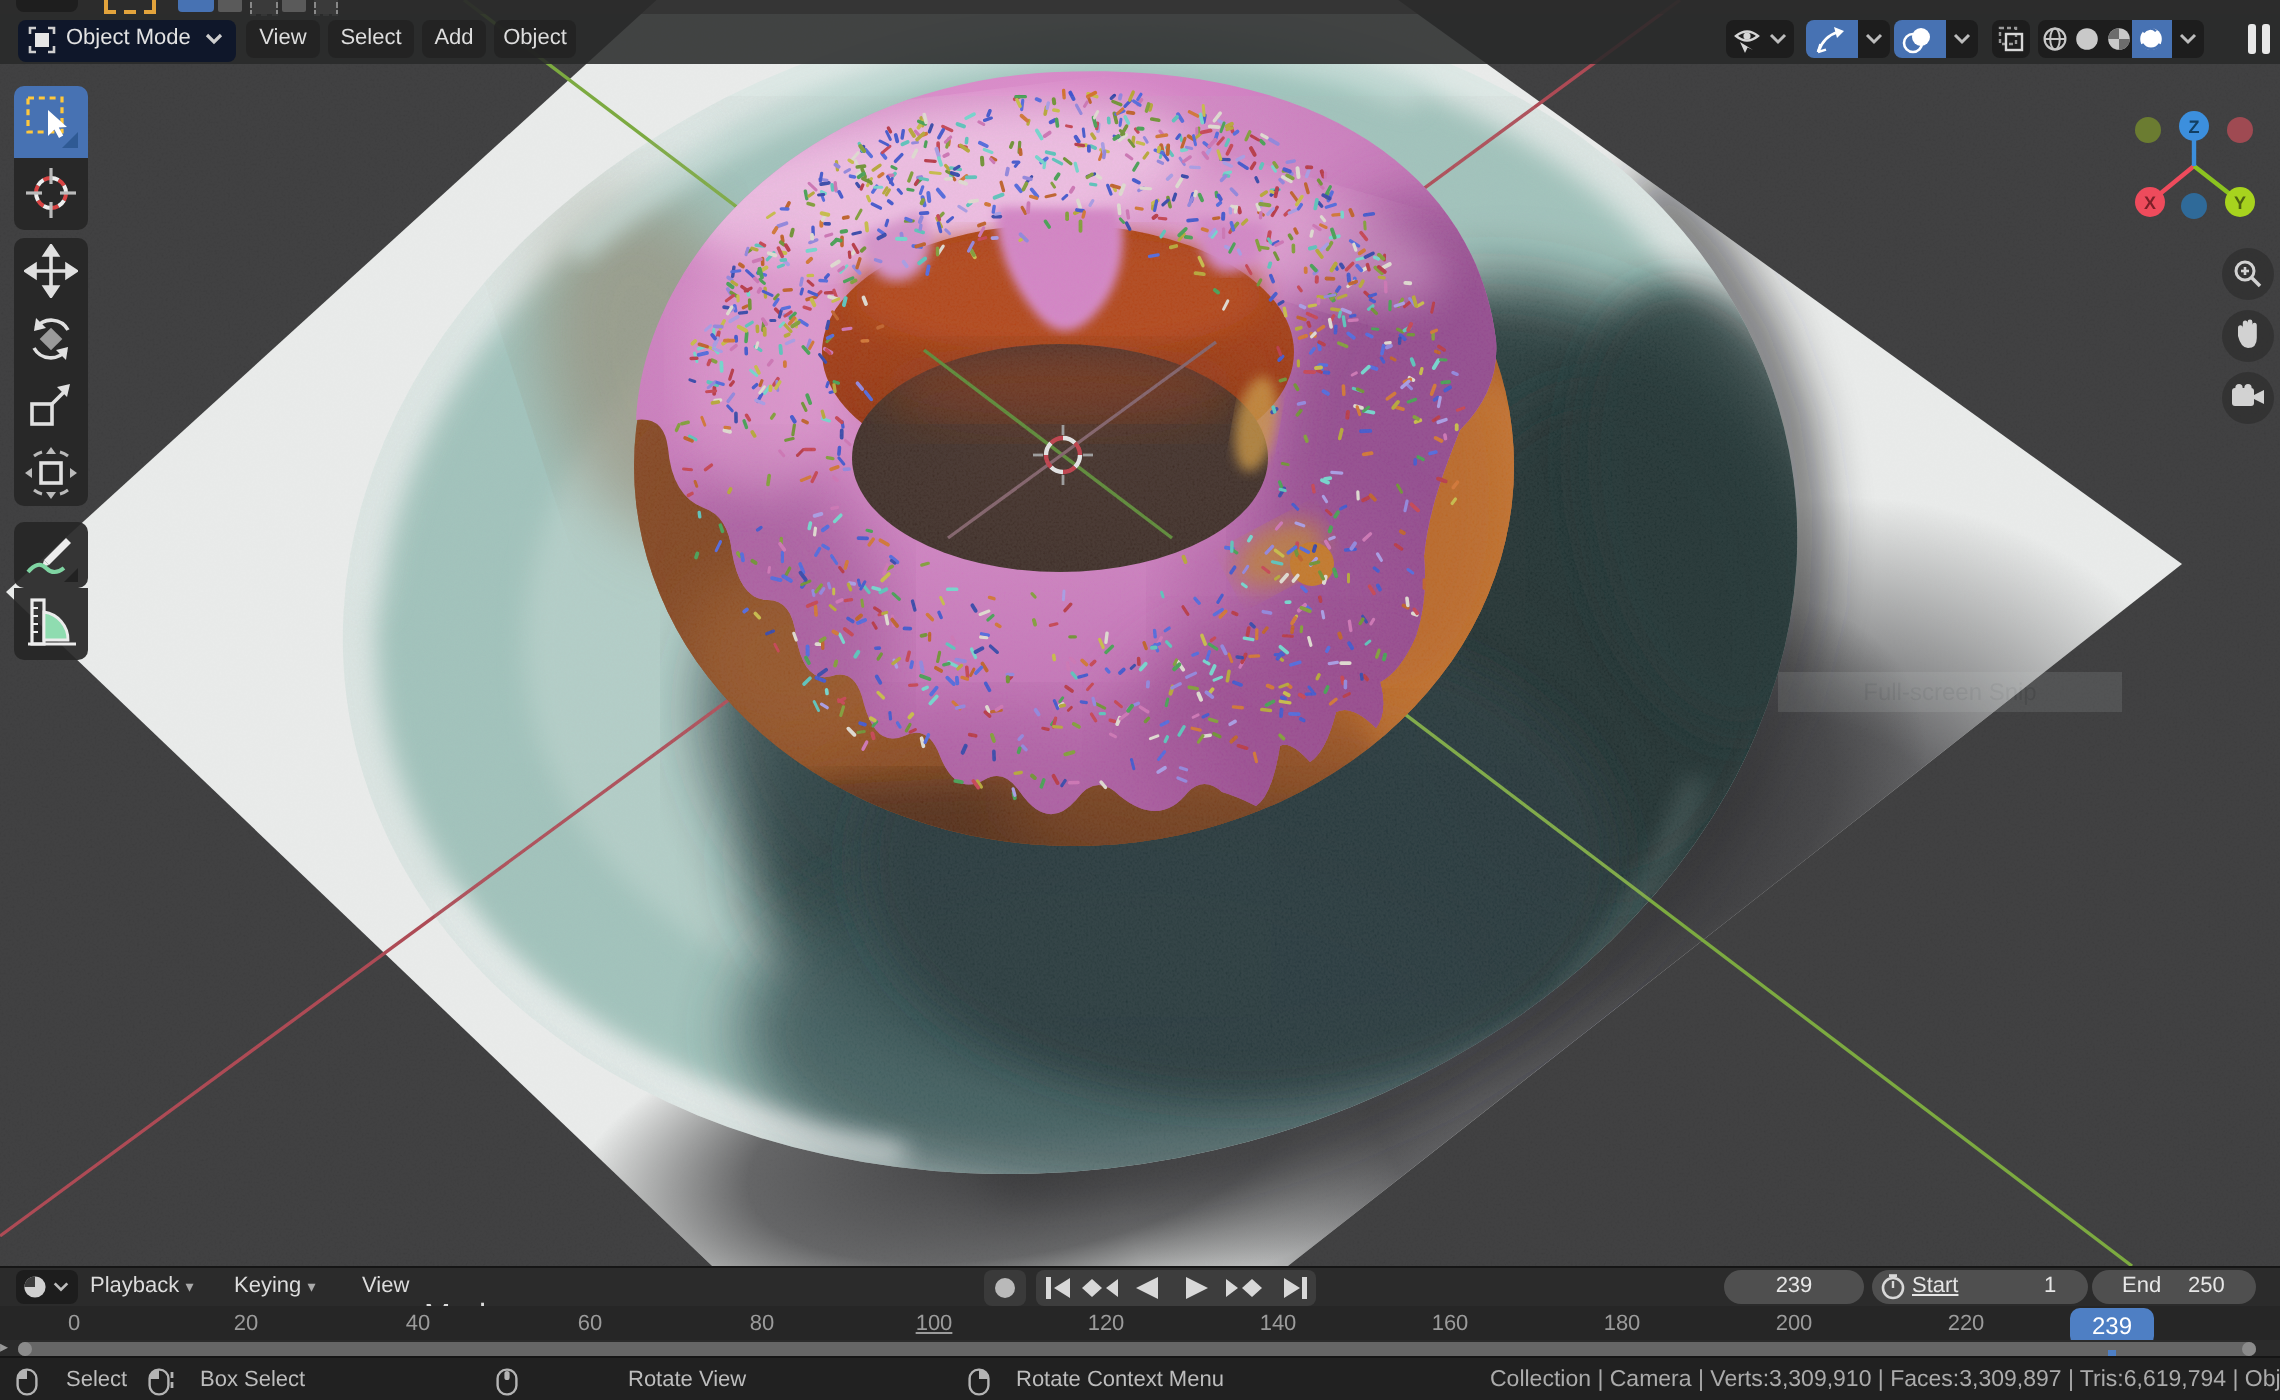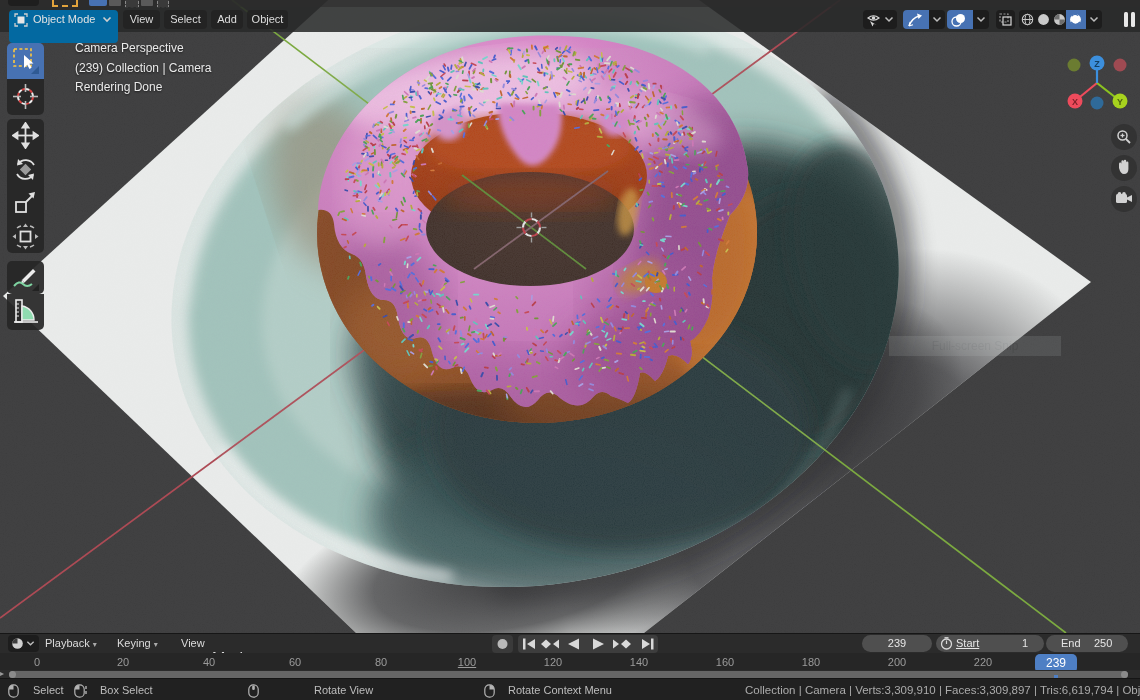--- a/index.html
+++ b/index.html
@@ -1525,21 +1525,21 @@
   <div class="abs" style="left:52px;top:0;width:22px;height:5px;border-left:2px dashed #e2a33c;border-right:2px dashed #e2a33c;border-bottom:2px dashed #e2a33c;"></div>
   <div class="abs" style="left:89px;top:-3px;width:18px;height:9px;background:#4772b3;border-radius:2px;"></div>
   <div class="abs" style="left:109px;top:-3px;width:12px;height:9px;background:#5a5a5a;border-radius:1px;"></div>
   <div class="abs" style="left:125px;top:-3px;width:12px;height:9px;background:#3a3a3a;border:1px dashed #888;"></div>
   <div class="abs" style="left:141px;top:-3px;width:12px;height:9px;background:#5a5a5a;border-radius:1px;"></div>
   <div class="abs" style="left:157px;top:-3px;width:10px;height:9px;background:#3a3a3a;border:1px dashed #888;"></div>
 </div>
 
 <div id="header" class="abs">
 
-  <div class="abs" style="left:9px;top:3px;width:109px;height:33px;background:#0369a1;border-radius:4px;">
+  <div class="abs" style="left:9px;top:3px;width:109px;height:21px;background:#0f172a;border-radius:4px;">
     <svg class="abs" style="left:5px;top:3px" width="14" height="14" viewBox="0 0 14 14">
       <path d="M1 4 V1 H4 M10 1 H13 V4 M13 10 V13 H10 M4 13 H1 V10" stroke="#cfcfcf" stroke-width="1.3" fill="none"></path>
       <rect x="3.5" y="3.5" width="7" height="7" fill="#e6e6e6"></rect>
     </svg>
     <span class="abs" style="left:24px;top:0;line-height:19px;font-size:11px;color:#e2e2e2;">Object Mode</span>
     <svg class="abs" style="left:93px;top:6px" width="10" height="7" viewBox="0 0 10 7">
           <path d="M1.5 1.5 L5 5 L8.5 1.5" stroke="#cecece" stroke-width="1.6" fill="none"></path>
         </svg>
   </div>
   <div class="mbtn" style="left:123px;width:37px;">View</div>
@@ -1613,23 +1613,20 @@
   <div class="abs" style="left:1086px;top:3px;width:16px;height:19px;background:#1d1d1d;border-radius:0 4px 4px 0;">
     <svg class="abs" style="left:3px;top:6px" width="10" height="7" viewBox="0 0 10 7">
           <path d="M1.5 1.5 L5 5 L8.5 1.5" stroke="#bdbdbd" stroke-width="1.5" fill="none"></path>
         </svg>
   </div>
 
   <div class="abs" style="left:1124px;top:5px;width:4px;height:15px;background:#e8e8e8;border-radius:1.5px;"></div>
   <div class="abs" style="left:1131px;top:5px;width:4px;height:15px;background:#e8e8e8;border-radius:1.5px;"></div>
 </div>
 
-<div id="vptext" class="abs">
-  Camera Perspective<br>(239) Collection | Camera<br>Rendering Done
-</div>
 
 <div class="abs" style="left:0;top:0">
   <div class="tool" style="top:43px;height:36px;background:#4772b3;border-radius:5px 5px 0 0;">
     <svg class="abs" style="left:5px;top:4px" width="27" height="27" viewBox="0 0 27 27">
       <rect x="2" y="2" width="17" height="17" fill="none" stroke="#ffc83c" stroke-width="1.6" stroke-dasharray="3 2.4"></rect>
       <path d="M12 8 L12 21 L15.2 17.8 L17.5 22 L19.6 20.8 L17.4 16.8 L21.5 16.5 Z" fill="#fff"></path>
       <path d="M27 27 L27 19 L19 27 Z" fill="#2f5a94"></path>
     </svg>
   </div>
   <div class="tool" style="top:79px;height:36px;border-radius:0 0 5px 5px;">

